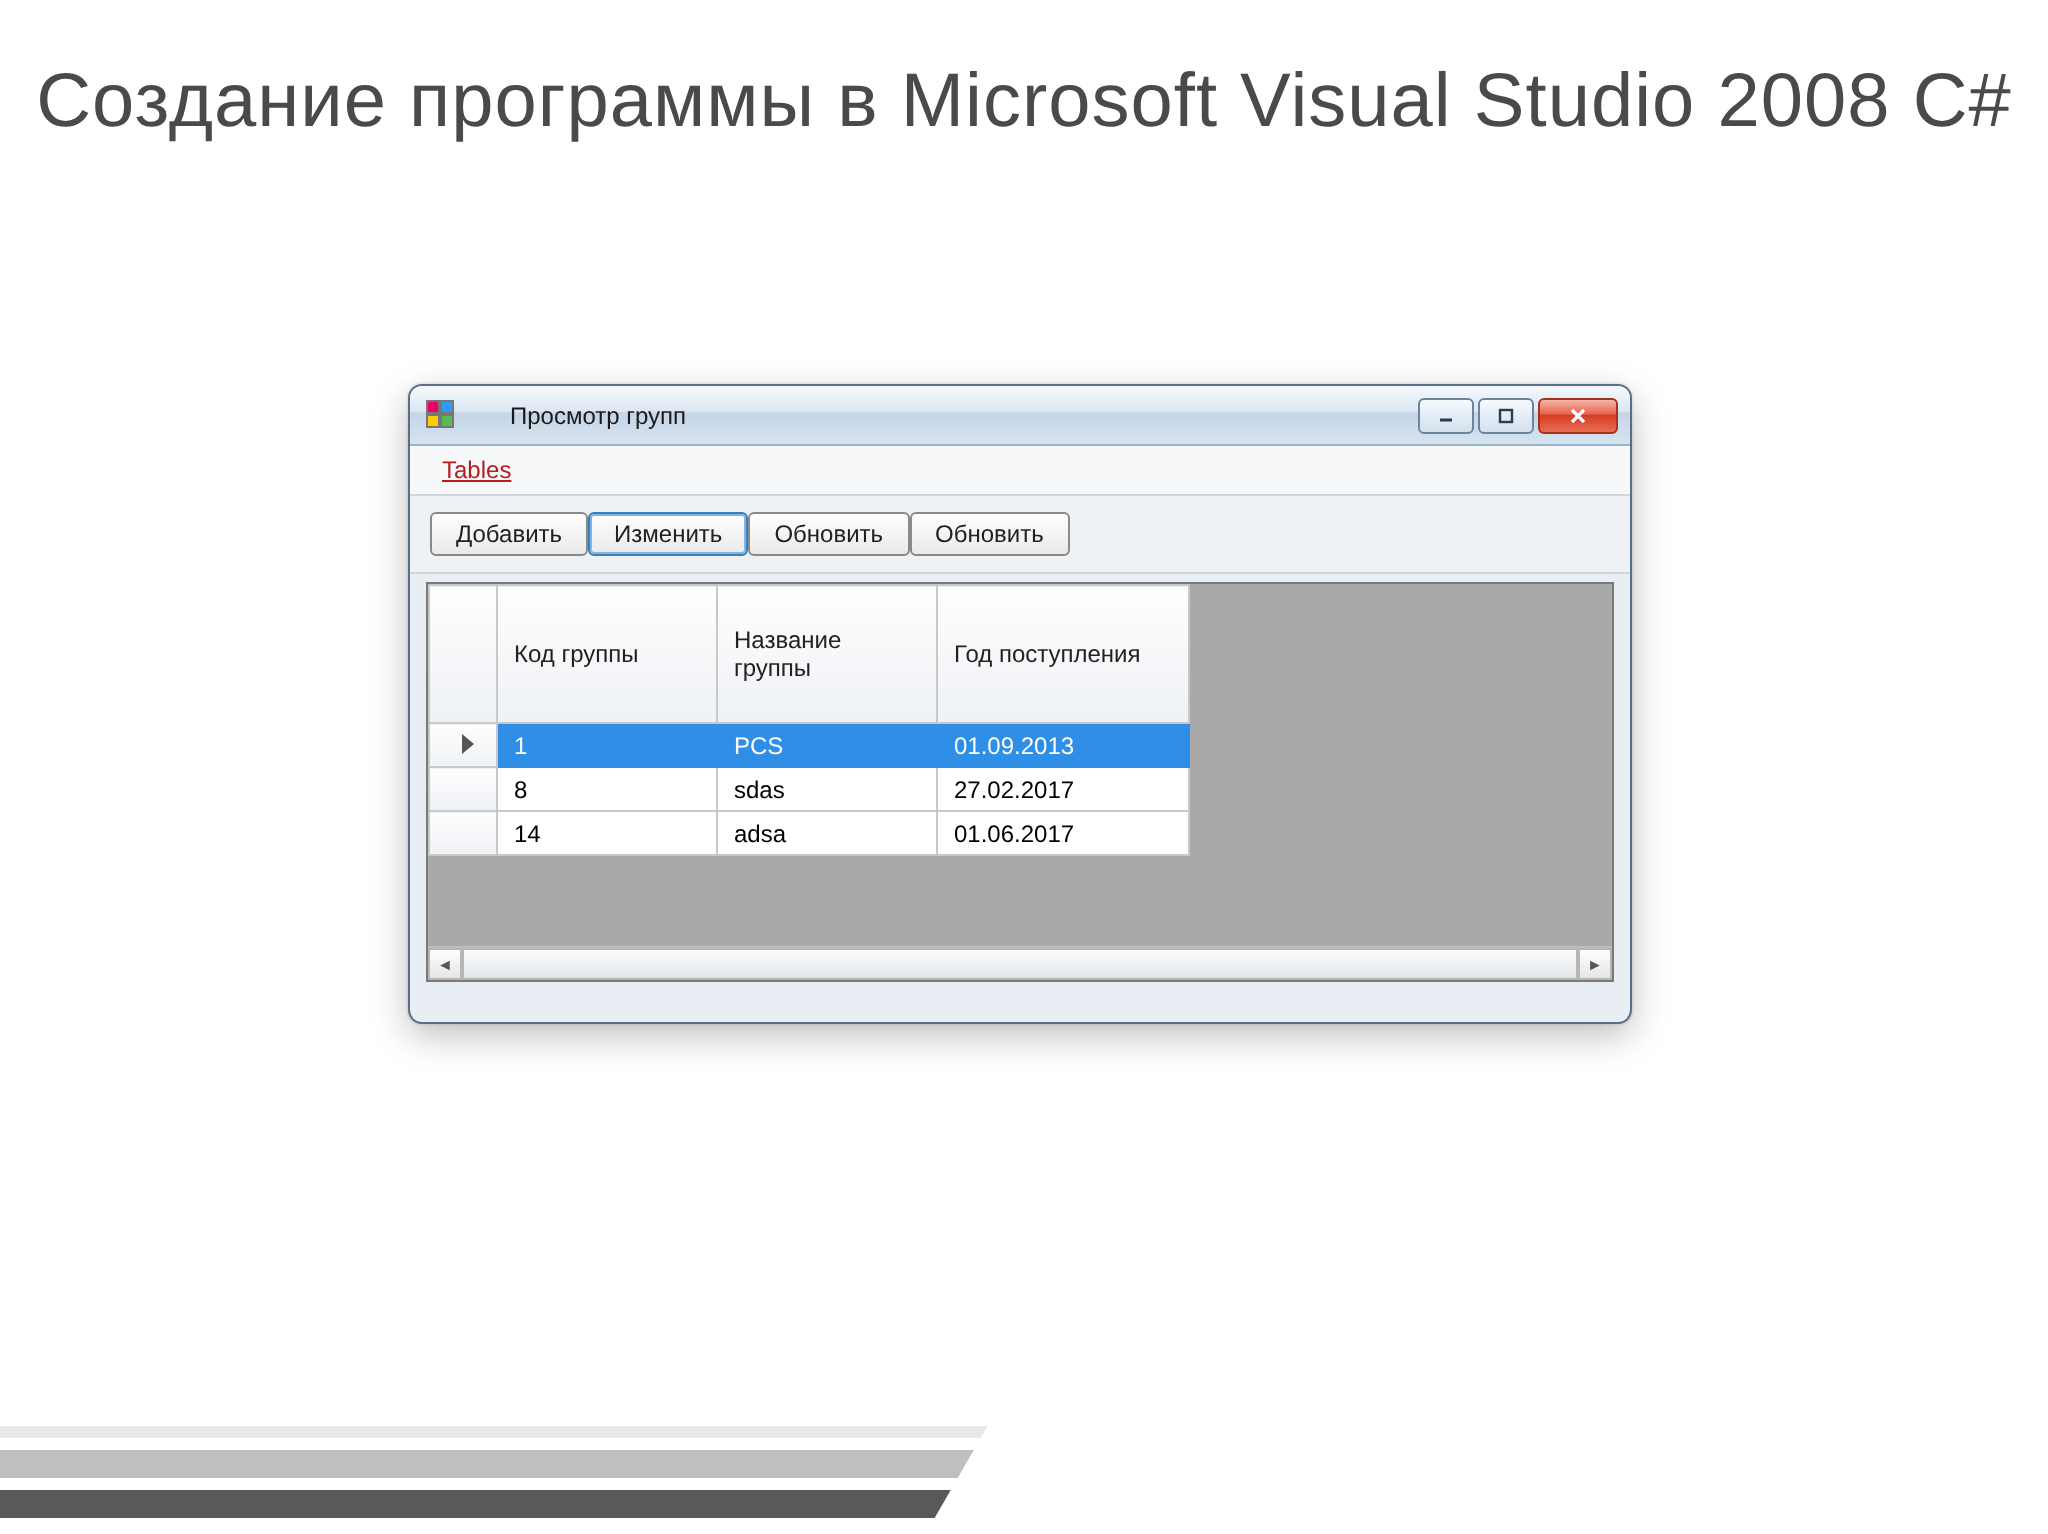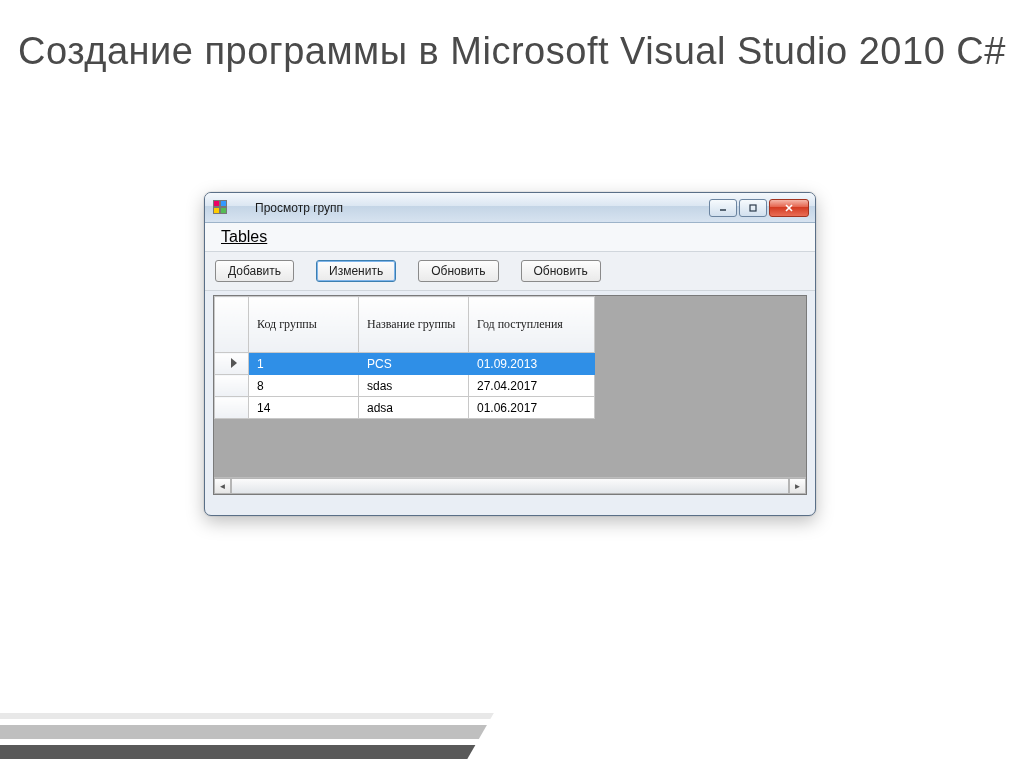--- a/index.html
+++ b/index.html
@@ -75,26 +75,26 @@
     background: linear-gradient(#f6b6a8,#e4614b 45%,#d33b22 46%,#e96d55);
     border-color:#a2331f; color:#fff; width:40px;
   }
   .wbtn svg { display:block; }
 
   .menubar {
     background: #f6f8fa;
     border-bottom: 1px solid #d0d6dc;
     padding: 3px 10px;
   }
-  .menu-item { font-size: 16px; color: #000000; padding: 2px 6px; display:inline-block;text-decoration:underline; }
+  .menu-item { font-size: 12px; color: #b91c1c; padding: 2px 6px; display:inline-block;text-decoration:underline; }
 
   .toolbar {
     background: #eef1f5;
     padding: 8px 10px;
-    display: flex; gap: 22px;
+    display: flex; gap: 0;
     border-bottom: 1px solid #d0d6dc;
   }
   .btn {
     font-size: 12px;
     padding: 3px 12px;
     background: linear-gradient(#fdfdfd,#eaeaea);
     border: 1px solid #8a8a8a;
     border-radius: 3px;
     color: #222;
     cursor: default;
@@ -120,21 +120,20 @@
     border: 1px solid #c8c8c8;
     text-align: left;
     vertical-align: middle;
   }
   table.grid th {
     background: linear-gradient(#fefefe,#eef1f5);
     font-weight: 400;
     color: #222;
     padding: 20px 8px;
     height: 34px;
-    font-family: Liberation Serif, serif;
   }
   table.grid td { padding: 3px 8px; height: 22px; }
   .rowhdr { width: 34px; background: linear-gradient(#fefefe,#eef1f5); }
   th.rowhdr-top { background: linear-gradient(#fefefe,#eef1f5); }
   .col-code { width: 110px; }
   .col-name { width: 110px; }
   .col-year { width: 126px; }
   tr.sel td { background: #2f8fe7; color: #fff; border-color:#2f8fe7; }
   tr.sel td.rowhdr { background: linear-gradient(#fefefe,#eef1f5); color:#333; border-color:#c8c8c8; }
   .tri {
@@ -149,21 +148,21 @@
   }
   .sbtn { width:17px; height:16px; background:linear-gradient(#fdfdfd,#e6e6e6); border:1px solid #b5b5b5; font-size:8px; display:flex;align-items:center;justify-content:center;color:#555;}
   .strack { flex:1; position:relative; }
   .sthumb { position:absolute; left:0; top:0; bottom:0; width:100%; background:linear-gradient(#fbfbfb,#e2e6ea); border:1px solid #b5b5b5; }
 </style>
 </head>
 <body>
 
 <div class="slide">
 
-  <h1 class="slide-title">Создание программы в Microsoft Visual Studio 2010 C#</h1>
+  <h1 class="slide-title">Создание программы в Microsoft Visual Studio 2008 C#</h1>
 
   <div class="win">
     <div class="titlebar">
       <span class="app-icon">
         <span class="sq r"></span>
           <span class="sq b"></span>
           <span class="sq y"></span>
           <span class="sq g"></span>
       </span>
       <span class="title-text">Просмотр групп</span>
@@ -213,21 +212,21 @@
             <tr class="sel">
               <td class="rowhdr"><span class="tri"></span></td>
               <td>1</td>
               <td>PCS</td>
               <td>01.09.2013</td>
             </tr>
             <tr>
               <td class="rowhdr"></td>
               <td>8</td>
               <td>sdas</td>
-              <td>27.04.2017</td>
+              <td>27.02.2017</td>
             </tr>
             <tr>
               <td class="rowhdr"></td>
               <td>14</td>
               <td>adsa</td>
               <td>01.06.2017</td>
             </tr>
           </tbody>
       </table>
       <div class="scroll-h">

